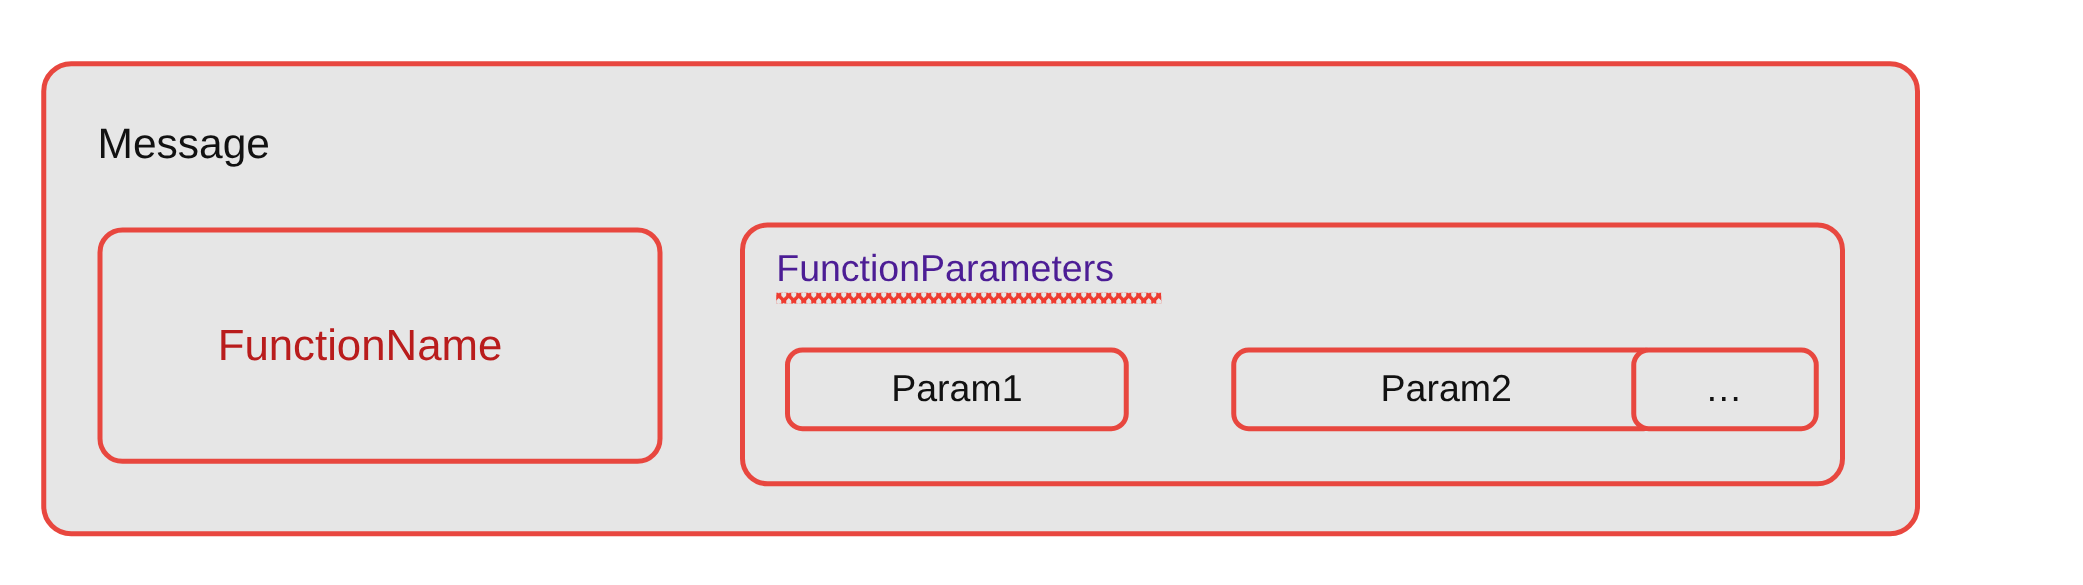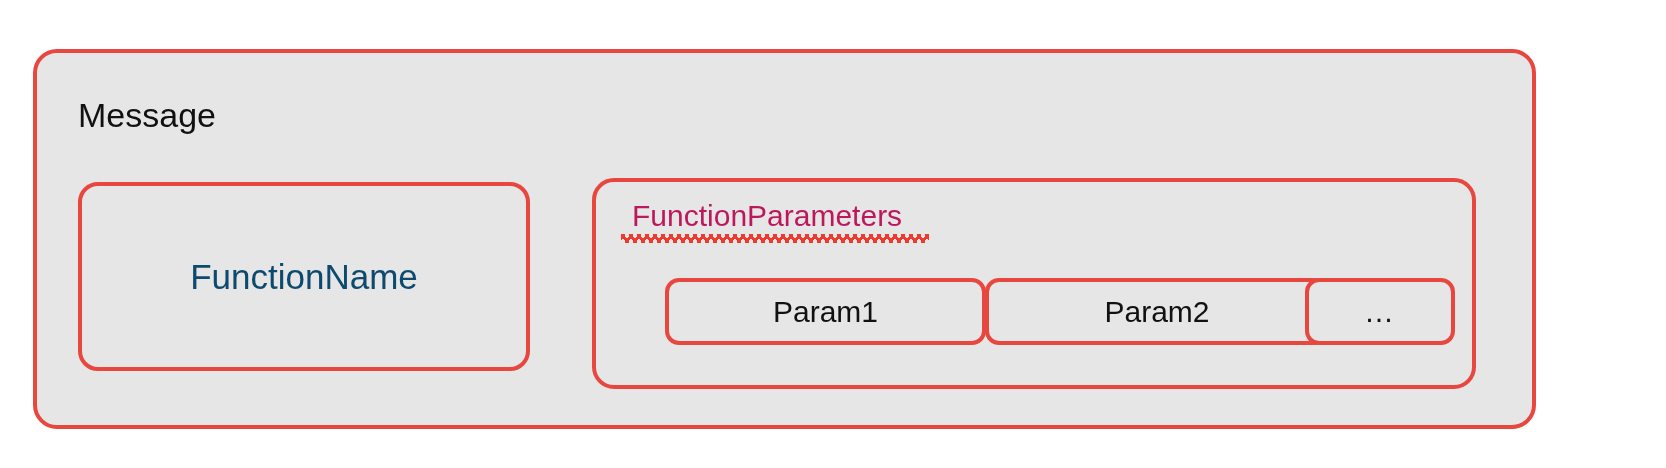--- a/index.html
+++ b/index.html
@@ -52,50 +52,49 @@
   #function-name-box {
     left: 78px;
     top: 182px;
     width: 452px;
     height: 189px;
     border-radius: 20px;
   }
 
   #function-name-label {
     position: absolute;
-    left: 78px;
+    left: 62px;
     top: 182px;
     width: 452px;
     height: 189px;
     display: flex;
     align-items: center;
     justify-content: center;
     font-size: 35px;
-    color: #0c4a6e;
+    color: #b91c1c;
     white-space: nowrap;
   }
 
   
   #function-params-box {
     left: 592px;
     top: 178px;
     width: 884px;
     height: 211px;
     border-radius: 22px;
   }
 
   #function-params-label {
     position: absolute;
     left: 621px;
     top: 199px;
     font-size: 30px;
     line-height: 34px;
-    color: #be185d;
+    color: #4c1d95;
     white-space: nowrap;
-    margin-left: 11px;
   }
 
   
   #function-params-squiggle {
     position: absolute;
     left: 621px;
     top: 234px;
     width: 308px;
     height: 9px;
     background-repeat: repeat-x;
@@ -112,21 +111,21 @@
     border-radius: 14px;
     height: 67px;
     top: 278px;
     display: flex;
     align-items: center;
     justify-content: center;
     font-size: 30px;
     color: #111111;
     white-space: nowrap;
   }
-  #param-chip-0 { left: 665px;  width: 321px; }
+  #param-chip-0 { left: 628px;  width: 275px; }
   #param-chip-1 { left: 985px;  width: 344px; }
   #param-chip-2 { left: 1305px; width: 150px; }
   #param-chip-2 .chip-text { letter-spacing: 2px; }
 </style>
 </head>
 <body>
 
 <div id="canvas">
 
   <div class="rbox" id="message-box"></div>

